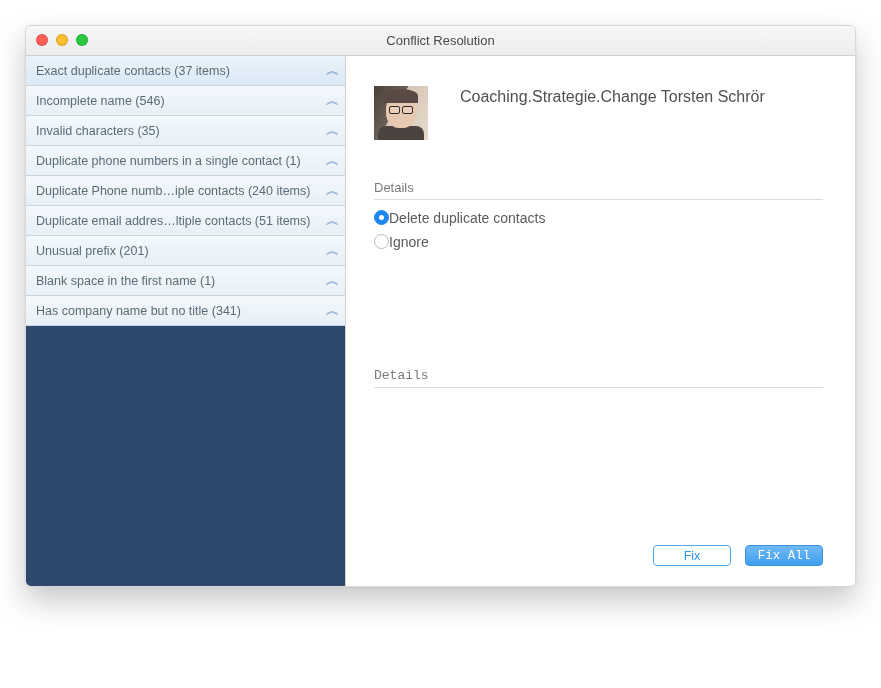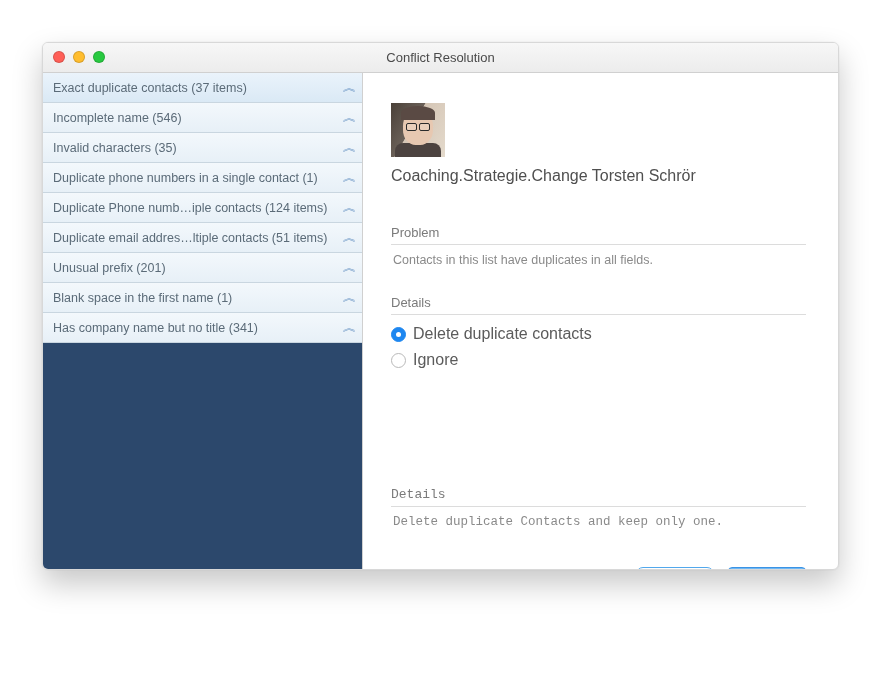--- a/index.html
+++ b/index.html
@@ -7,21 +7,21 @@
   body {
     font-family: -apple-system, "Helvetica Neue", Helvetica, Arial, sans-serif;
     background: #ffffff;
     display: flex;
     align-items: flex-start;
     justify-content: center;
   }
   .window {
     width: 881px;
     height: 612px;
-    padding: 42px;
+    padding: 25px;
   }
   .frame {
     width: 100%;
     height: 100%;
     border: 1px solid #d8d8d8;
     border-radius: 6px;
     overflow: hidden;
     display: flex;
     flex-direction: column;
     box-shadow: 0 14px 30px rgba(0,0,0,0.22), 0 0 0 1px rgba(0,0,0,0.02);
@@ -97,24 +97,23 @@
   }
   .detail {
     flex: 1;
     position: relative;
     padding: 30px 32px 20px 28px;
     display: flex;
     flex-direction: column;
   }
   .header {
     display: flex;
-    gap: 8px;
+    gap: 32px;
     align-items: flex-start;
     margin-bottom: 40px;
-    flex-direction: column;
   }
   .avatar {
     width: 54px; height: 54px;
     background: #333;
     position: relative;
     overflow: hidden;
   }
   .avatar .bg {
     position:absolute; inset:0;
     background: linear-gradient(120deg,#4a4038 0%, #6a6058 40%, #d5c6b6 41%, #e4dacc 100%);
@@ -178,23 +177,21 @@
     padding-left: 2px;
   }
   .radios {
     display: flex;
     flex-direction: column;
     gap: 8px;
     padding-top: 2px;
   }
   .radio {
     display: flex;
-    align-items: center;
-    gap: 7px;
-    font-size: 16px;
+    font-size: 14px;
     color: #5b5b5b;
     cursor: pointer;
   }
   .rdot {
     width: 15px; height: 15px;
     border-radius: 50%;
     border: 1px solid #b9b9b9;
     display:flex; align-items:center; justify-content:center;
     background:#fff;
   }
@@ -218,21 +215,20 @@
     height: 21px;
     border-radius: 4px;
     font-size: 12.5px;
     display:flex; align-items:center; justify-content:center;
     cursor:pointer;
     border:1px solid #52a8ec;
   }
   .btn.secondary {
     background:#fff;
     color:#2f94e8;
-    border-radius:7px;
   }
   .btn.primary {
     background: linear-gradient(#6fb8f5, #3f9ff0);
     color:#fff;
     border-color:#3b93e4;
     font-family:Liberation Mono, monospace;
   }
   .details-section { margin-top: 90px; font-family: Liberation Mono, monospace; }
 </style>
 </head>
@@ -261,21 +257,21 @@
           </div>
           <div class="cat">
             <span class="label">Invalid characters (35)</span>
             <span class="chev">︽</span>
           </div>
           <div class="cat">
             <span class="label">Duplicate phone numbers in a single contact (1)</span>
             <span class="chev">︽</span>
           </div>
           <div class="cat">
-            <span class="label">Duplicate Phone numb…iple contacts (124 items)</span>
+            <span class="label">Duplicate Phone numb…iple contacts (240 items)</span>
             <span class="chev">︽</span>
           </div>
           <div class="cat">
             <span class="label">Duplicate email addres…ltiple contacts (51 items)</span>
             <span class="chev">︽</span>
           </div>
           <div class="cat">
             <span class="label">Unusual prefix (201)</span>
             <span class="chev">︽</span>
           </div>
@@ -294,42 +290,37 @@
           <div class="avatar">
             <div class="bg"></div>
             <div class="shirt"></div>
             <div class="head"></div>
             <div class="hair"></div>
             <div class="glasses"></div>
           </div>
           <div class="contact-name">Coaching.Strategie.Change Torsten Schrör</div>
         </div>
 
-        <div class="section">
-          <h3>Problem</h3>
-          <div class="body">Contacts in this list have duplicates in all fields.</div>
-        </div>
 
         <div class="section">
           <h3>Details</h3>
           <div class="radios" id="radios">
               <div class="radio checked">
                 <span class="rdot"></span>
                 <span>Delete duplicate contacts</span>
               </div>
               <div class="radio">
                 <span class="rdot"></span>
                 <span>Ignore</span>
               </div>
             </div>
         </div>
 
         <div class="section details-section">
           <h3>Details</h3>
-          <div class="body">Delete duplicate Contacts and keep only one.</div>
         </div>
 
         <div class="spacer"></div>
 
         <div class="footer">
           <div class="btn secondary">
             <span>Fix</span>
           </div>
           <div class="btn primary">
             <span>Fix All</span>

